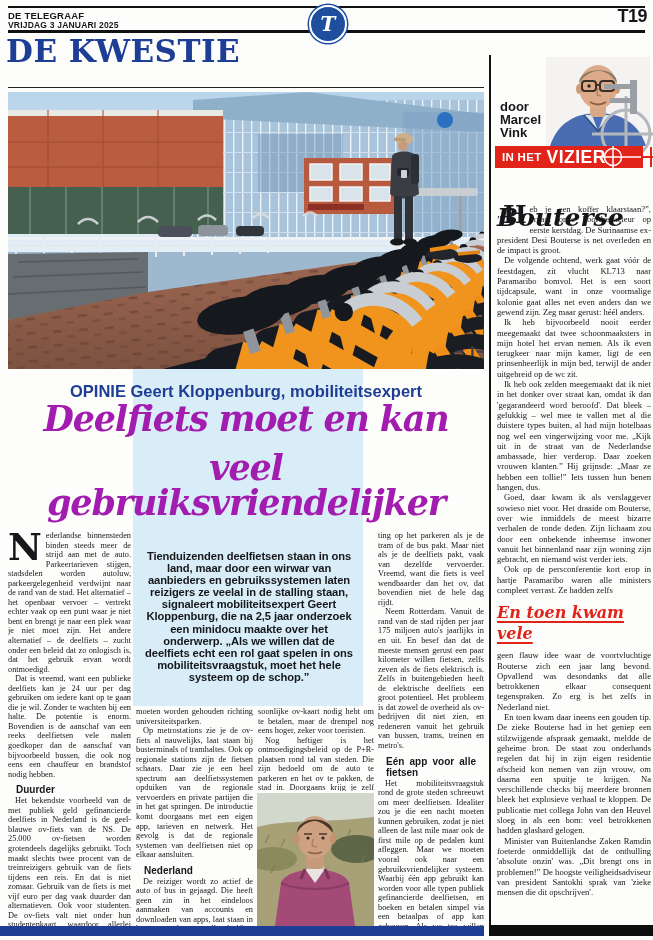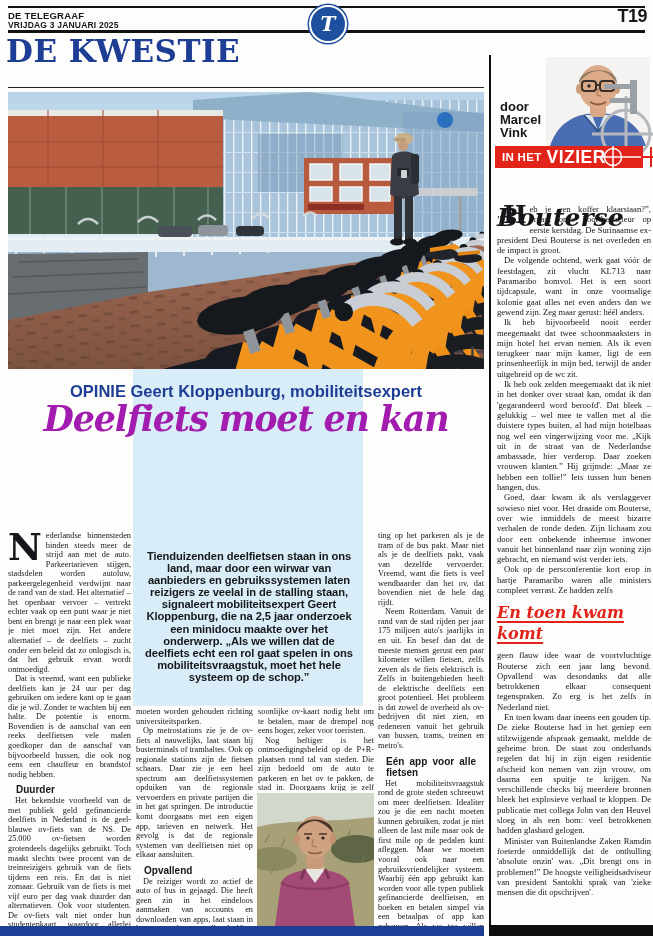--- a/index.html
+++ b/index.html
@@ -244,34 +244,35 @@
         <ellipse cx="6" cy="110" rx="7" ry="3.5" fill="#16181c"></ellipse>
         <ellipse cx="19" cy="110" rx="7" ry="3.5" fill="#16181c"></ellipse>
       </g>
     </svg>
   </div>
   <div class="abs photo-credit">FOTO ANP/HH</div>
 
   <div class="abs bluebox"></div>
   <div class="abs kicker">OPINIE Geert Kloppenburg, mobiliteitsexpert</div>
   <div class="abs hline">Deelfiets moet en kan</div>
+  <div class="abs hline hline2">veel gebruiksvriendelijker</div>
 
   <div class="abs intro">Tienduizenden deelfietsen staan in ons land, maar door een wirwar van aanbieders en gebruikssystemen laten reizigers ze veelal in de stalling staan, signaleert mobiliteitsexpert Geert Kloppenburg, die na 2,5 jaar onderzoek een minidocu maakte over het onderwerp. „Als we willen dat de deelfiets echt een rol gaat spelen in ons mobiliteitsvraagstuk, moet het hele systeem op de schop.”</div>
 
   <div class="abs bodycol col1">
     <p><span class="dcN">N</span><span>ederlandse binnensteden binden steeds meer de strijd aan met de auto. Parkeertarieven stijgen, stadsdelen worden autoluw, parkeergelegenheid verdwijnt naar de rand van de stad. Het alternatief – het openbaar vervoer – vertrekt echter vaak op een punt waar je niet bent en brengt je naar een plek waar je niet moet zijn. Het andere alternatief – de deelfiets – zucht onder een beleid dat zo onlogisch is, dat het gebruik ervan wordt ontmoedigd.</span></p>
     <p class="ind">Dat is vreemd, want een publieke deelfiets kan je 24 uur per dag gebruiken om iedere kant op te gaan die je wil. Zonder te wachten bij een halte. De potentie is enorm. Bovendien is de aanschaf van een reeks deelfietsen vele malen goedkoper dan de aanschaf van bijvoorbeeld bussen, die ook nog eens een chauffeur en brandstof nodig hebben.</p>
     <div class="subhead">Duurder</div>
     <p class="ind">Het bekendste voorbeeld van de met publiek geld gefinancierde deelfiets in Nederland is de geel-blauwe ov-fiets van de NS. De 25.000 ov-fietsen worden grotendeels dagelijks gebruikt. Toch maakt slechts twee procent van de treinreizigers gebruik van de fiets tijdens een reis. En dat is niet zomaar. Gebruik van de fiets is met vijf euro per dag vaak duurder dan alternatieven. Ook voor studenten. De ov-fiets valt niet onder hun studentenkaart, waardoor allerlei buslijnen in de lucht</p>
   </div>
 
   <div class="abs bodycol col2">
     <p>moeten worden gehouden richting universiteitsparken.</p>
     <p class="ind">Op metrostations zie je de ov-fiets al nauwelijks, laat staan bij busterminals of tramhaltes. Ook op regionale stations zijn de fietsen schaars. Daar zie je een heel spectrum aan deelfietssystemen opduiken van de regionale vervoerders en private partijen die in het gat springen. De introductie komt doorgaans met een eigen app, tarieven en netwerk. Het gevolg is dat de regionale systemen van deelfietsen niet op elkaar aansluiten.</p>
-    <div class="subhead">Opvallend</div>
+    <div class="subhead">Nederland</div>
     <p class="ind">De reiziger wordt zo actief de auto of bus in gejaagd. Die heeft geen zin in het eindeloos aanmaken van accounts en downloaden van apps, laat staan in het gepuzzel waar welke deelfiets vindbaar is. Dat je een per-</p>
   </div>
 
   <div class="abs bodycol col3">
     <p>soonlijke ov-kaart nodig hebt om te betalen, maar de drempel nog eens hoger, zeker voor toeristen.</p>
     <p class="ind">Nog heftiger is het ontmoedigingsbeleid op de P+R-plaatsen rond tal van steden. Die zijn bedoeld om de auto te parkeren en het ov te pakken, de stad in. Doorgaans krijg je zelf forse kor-</p>
   </div>
 
   <div class="abs kphoto">
     <svg width="117" height="133" viewBox="0 0 117 133">
@@ -375,21 +376,21 @@
   <div class="abs vtitle">Bouterse</div>
 
   <div class="abs vbody">
     <p><span class="oq">„</span><span class="dcH">H</span><span>eb je een koffer klaarstaan?”, vraagt onze hoofdredacteur op eerste kerstdag. De Surinaamse ex-president Desi Bouterse is net overleden en de impact is groot.</span></p>
     <p class="ind">De volgende ochtend, werk gaat vóór de feestdagen, zit vlucht KL713 naar Paramaribo bomvol. Het is een soort tijdcapsule, want in onze voormalige kolonie gaat alles net even anders dan we gewend zijn. Zeg maar gerust: héél anders.</p>
     <p class="ind">Ik heb bijvoorbeeld nooit eerder meegemaakt dat twee schoonmaaksters in mijn hotel het ervan nemen. Als ik even terugkeer naar mijn kamer, ligt de een prinsenheerlijk in mijn bed, terwijl de ander uitgebreid op de wc zit.</p>
     <p class="ind">Ik heb ook zelden meegemaakt dat ik niet in het donker over straat kan, omdat ik dan 'gegarandeerd word beroofd'. Dat bleek – gelukkig – wel mee te vallen met al die duistere types buiten, al had mijn hotelbaas nog wel een vingerwijzing voor me. „Kijk uit in de straat van de Nederlandse ambassade, hier verderop. Daar zoeken vrouwen klanten.” Hij grijnsde: „Maar ze hebben een tollie!” Iets tussen hun benen hangen, dus.</p>
     <p class="ind">Goed, daar kwam ik als verslaggever sowieso niet voor. Het draaide om Bouterse, over wie inmiddels de meest bizarre verhalen de ronde deden. Zijn lichaam zou door een onbekende inheemse inwoner vanuit het binnenland naar zijn woning zijn gebracht, en niemand wist verder iets.</p>
     <p class="ind">Ook op de persconferentie kort erop in hartje Paramaribo waren alle ministers compleet verrast. Ze hadden zelfs</p>
     <div class="pullquote">
-      <span>En toen kwam komt</span><br>
+      <span>En toen kwam vele</span><br>
     </div>
     <p>geen flauw idee waar de voortvluchtige Bouterse zich een jaar lang bevond. Opvallend was desondanks dat alle betrokkenen elkaar consequent tegenspraken. Zo erg is het zelfs in Nederland niet.</p>
     <p class="ind">En toen kwam daar ineens een gouden tip. De zieke Bouterse had in het geniep een stilzwijgende afspraak gemaakt, meldde de geheime bron. De staat zou onderhands regelen dat hij in zijn eigen residentie afscheid kon nemen van zijn vrouw, om daarna een spuitje te krijgen. Na verschillende checks bij meerdere bronnen bleek het explosieve verhaal te kloppen. De publicatie met collega John van den Heuvel sloeg in als een bom: veel betrokkenen hadden glashard gelogen.</p>
     <p class="ind">Minister van Buitenlandse Zaken Ramdin foeterde onmiddellijk dat de onthulling 'absolute onzin' was. „Dit brengt ons in problemen!” De hoogste veiligheidsadviseur van president Santokhi sprak van 'zieke mensen die dit opschrijven'.</p>
 
   </div>
 
   <div class="abs bar-blue"></div>
   <div class="abs bar-black"></div>
 

